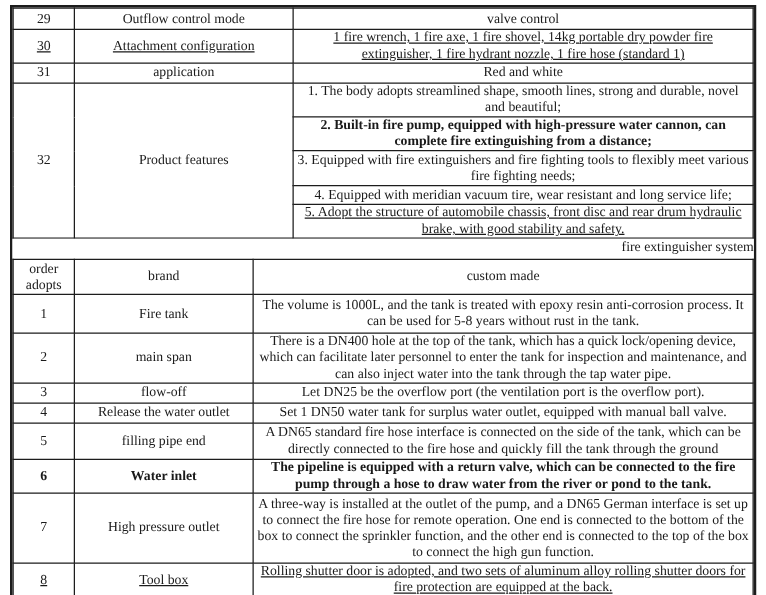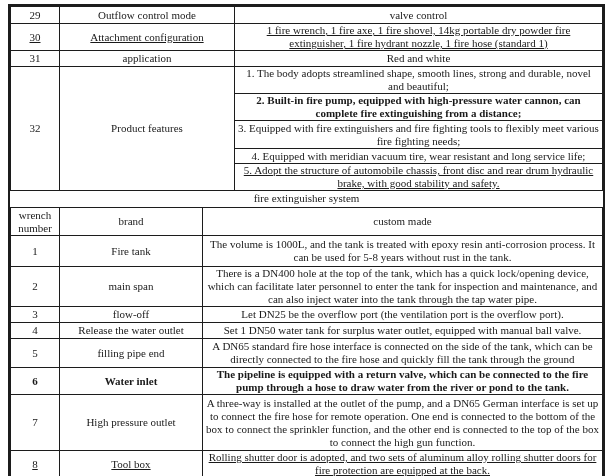--- a/index.html
+++ b/index.html
@@ -52,21 +52,21 @@
   tr.h29 { height: 29px; }
   tr.h31 { height: 31px; }
   tr.h39 { height: 39px; }
   tr.h56 { height: 56px; }
 
   .section-title {
     box-sizing: border-box;
     height: 16px;
     font-size: 11px;
     line-height: 15px;
-    text-align: center;
+    text-align: right;
     background: #ffffff;
   }
 </style>
 </head>
 <body>
 
 <div class="sheet">
 
   <table class="top">
     <colgroup>
@@ -113,21 +113,21 @@
   <div class="section-title">fire extinguisher system</div>
 
   <table class="bottom">
     <colgroup>
         <col class="c1">
         <col class="c2">
         <col class="c3">
       </colgroup>
     <tbody>
       <tr class="h28">
-        <td>wrench number</td>
+        <td>order adopts</td>
         <td>brand</td>
         <td>custom made</td>
       </tr>
       <tr class="h31">
         <td>1</td>
         <td>Fire tank</td>
         <td>The volume is 1000L, and the tank is treated with epoxy resin anti-corrosion process. It can be used for 5-8 years without rust in the tank.</td>
       </tr>
       <tr class="h39">
         <td>2</td>

